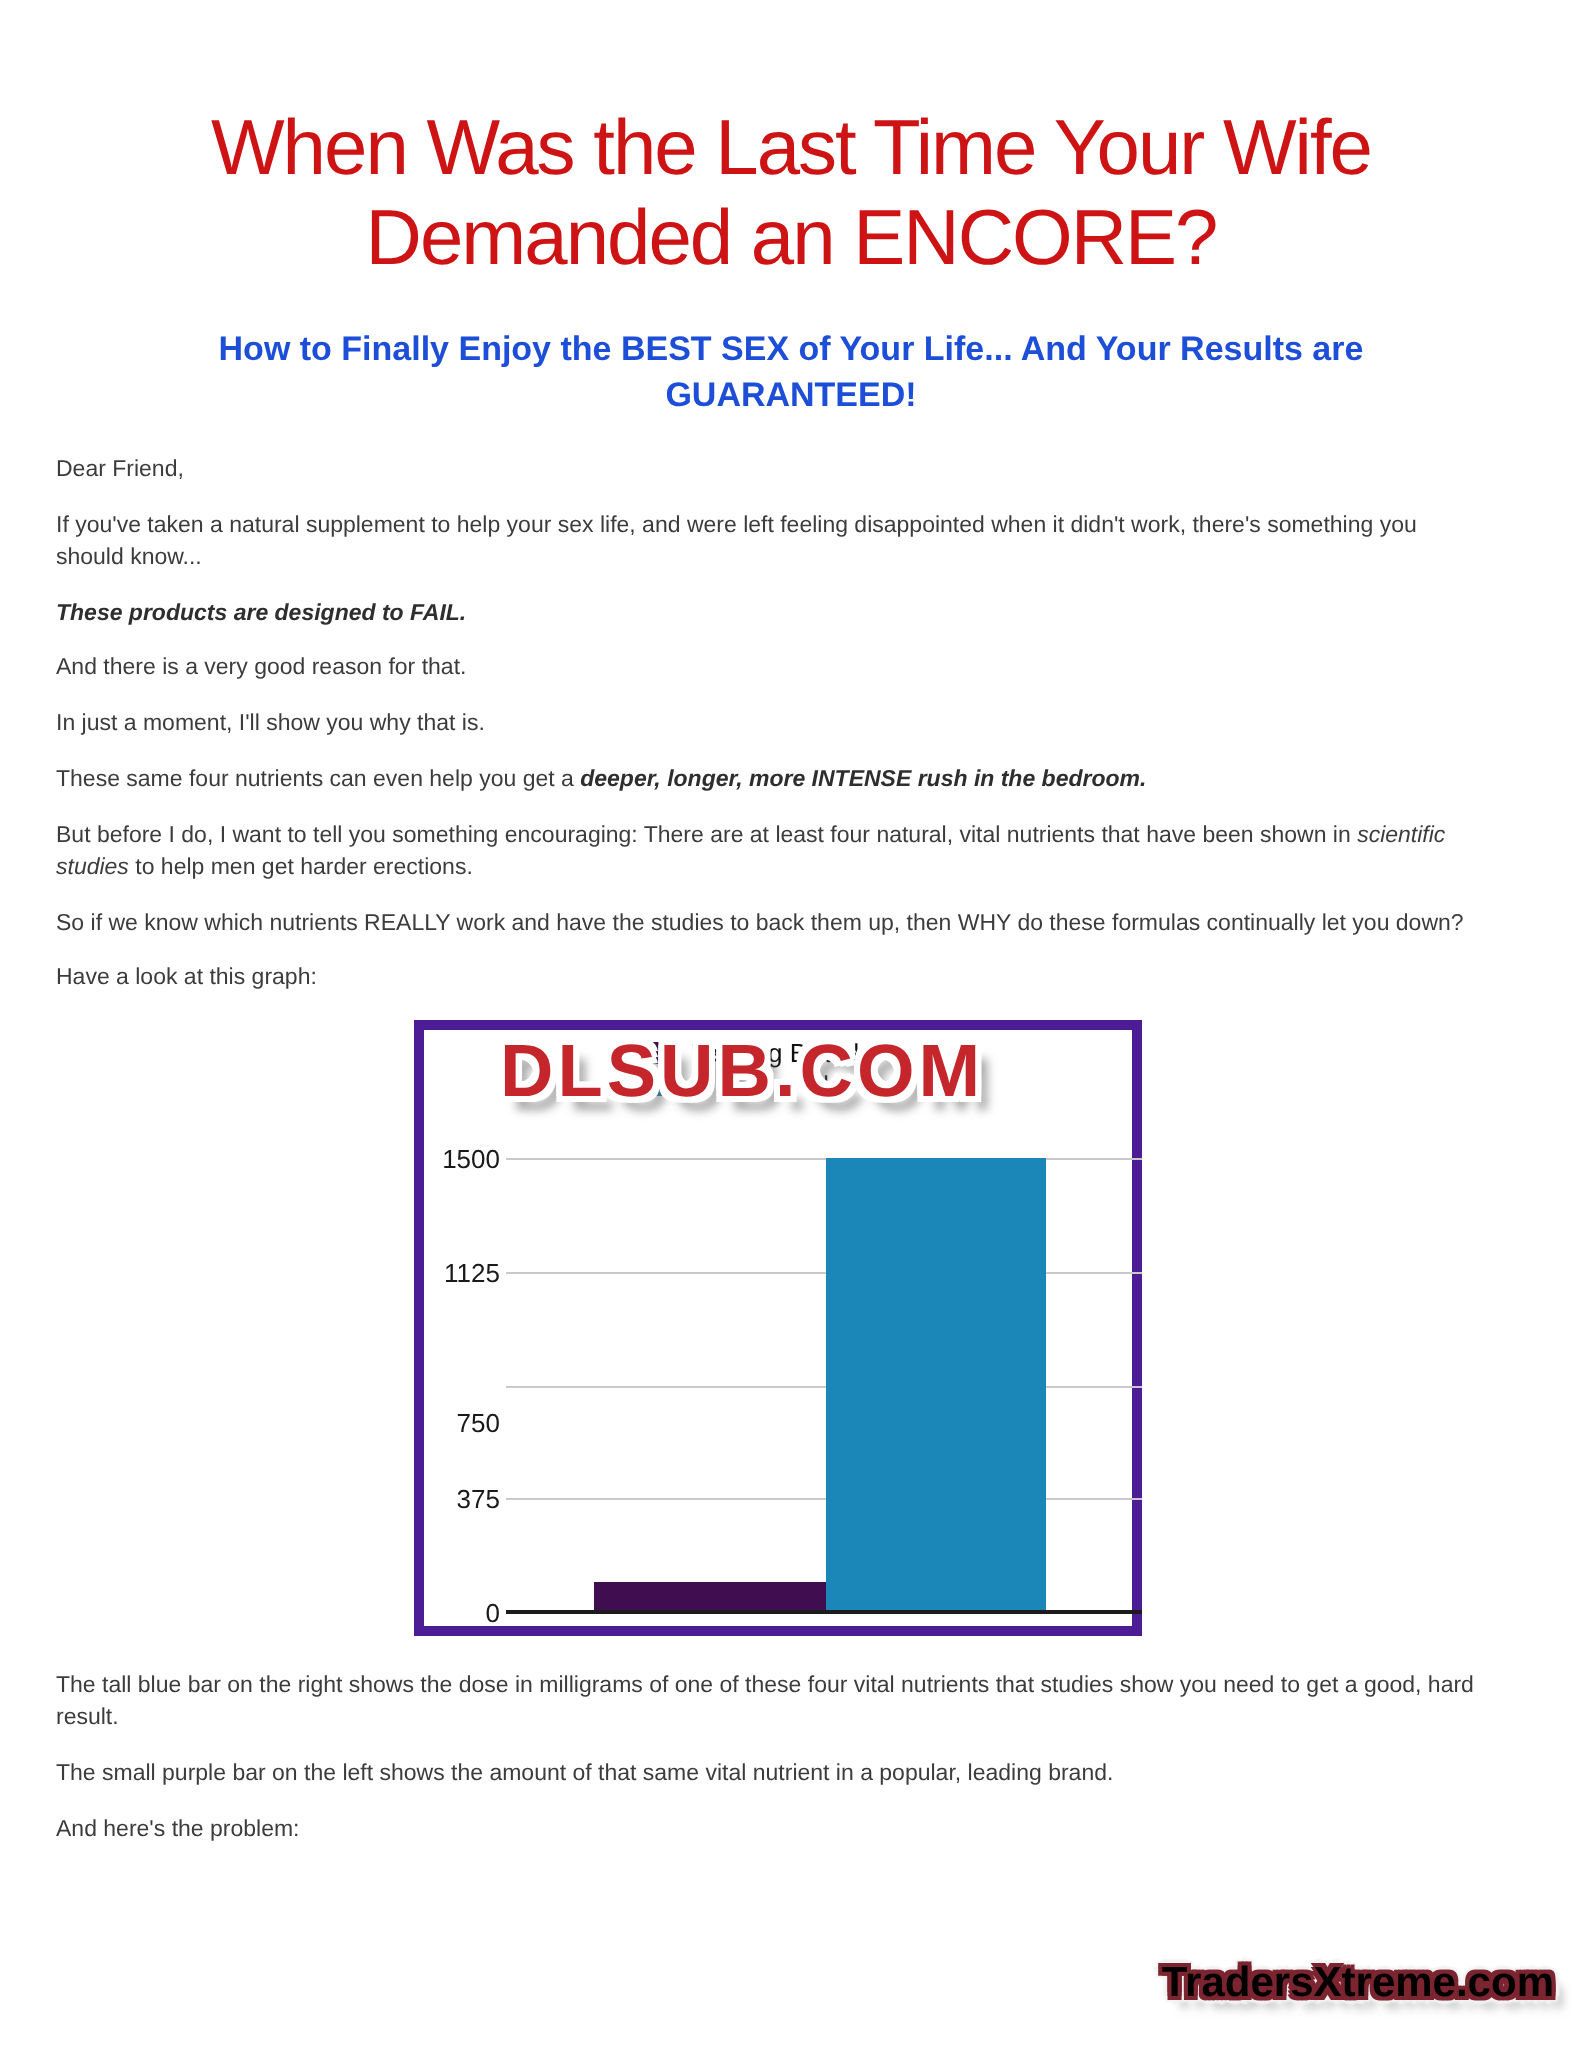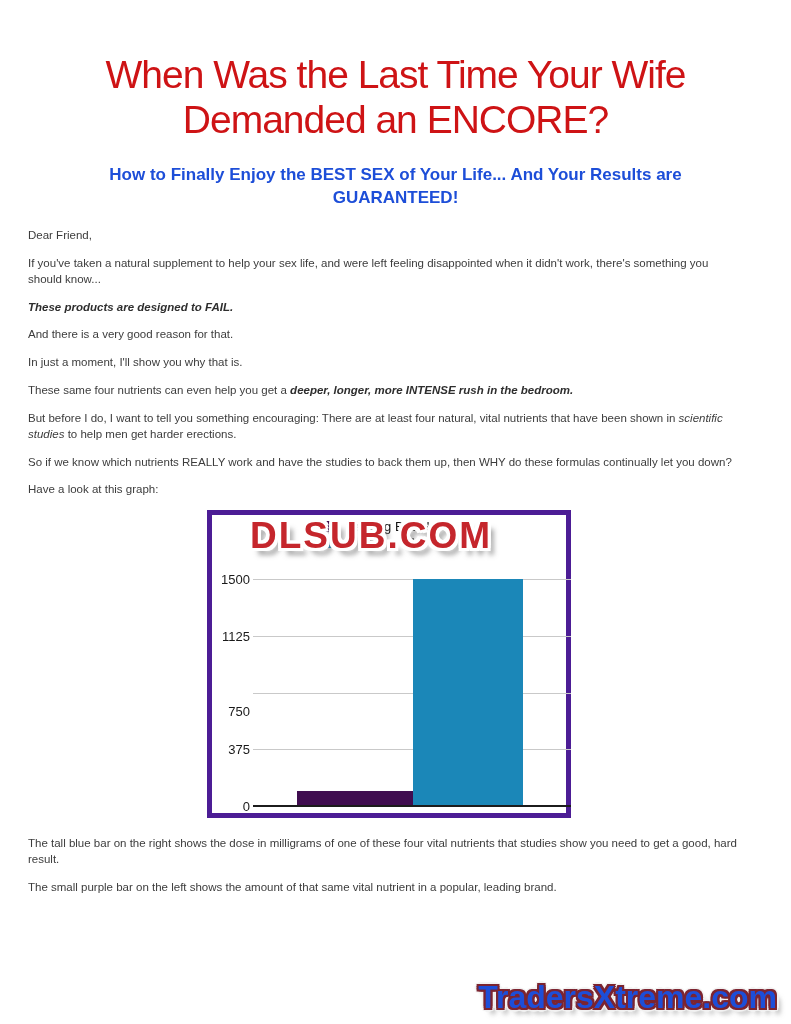--- a/index.html
+++ b/index.html
@@ -70,22 +70,22 @@
   .bar { position:absolute; bottom:0; }
   .bar.purple { left:44px; width:116px; background:#400d50; }
   .bar.blue { left:160px; width:110px; background:#1b87b8; }
   .xlabel {
     position:absolute; left:41px; top:292px; width:318px; text-align:center;
     font-size:13.5px; color:#111111;
   }
   
   .footer-logo {
     position:absolute; right:14px; top:981px;
-    font-weight:bold; font-size:32px; letter-spacing:0; line-height:1; white-space:nowrap;
-    color:#1d4ed8;
+    font-weight:bold; font-size:21px; letter-spacing:0; line-height:1; white-space:nowrap;
+    color:#000000;
     text-shadow:
       -2px -2px 0 #7c2430, 2px -2px 0 #7c2430, -2px 2px 0 #7c2430, 2px 2px 0 #7c2430,
       -2px 0 0 #7c2430, 2px 0 0 #7c2430, 0 -2px 0 #7c2430, 0 2px 0 #7c2430,
       -4px 0 1px #f2f2f2, 4px 0 1px #f2f2f2, 0 -4px 1px #f2f2f2, 0 4px 1px #f2f2f2,
       -3px -3px 1px #f2f2f2, 3px -3px 1px #f2f2f2, -3px 3px 1px #f2f2f2, 3px 3px 1px #f2f2f2,
       5px 6px 5px rgba(120,120,120,0.6);
   }
 </style>
 </head>
 <body>
@@ -139,17 +139,18 @@
       <div class="gridline g3"></div>
       <div class="bar purple" style="height: 15px; background: rgb(64, 13, 80);"></div>
       <div class="bar blue" style="height: 227px; background: rgb(27, 135, 184);"></div>
     </div>
     <div class="x-axis"></div>
   </div>
 
   <div class="copy" style="padding-top:4px;">
     <p class="body-p">The tall blue bar on the right shows the dose in milligrams of one of these four vital nutrients that studies show you need to get a good, hard result.</p>
     <p class="body-p">The small purple bar on the left shows the amount of that same vital nutrient in a popular, leading brand.</p>
+    <p class="body-p">And here's the problem:</p>
   </div>
 
   <div class="footer-logo">TradersXtreme.com</div>
 
 </div>
 
 </body></html>

